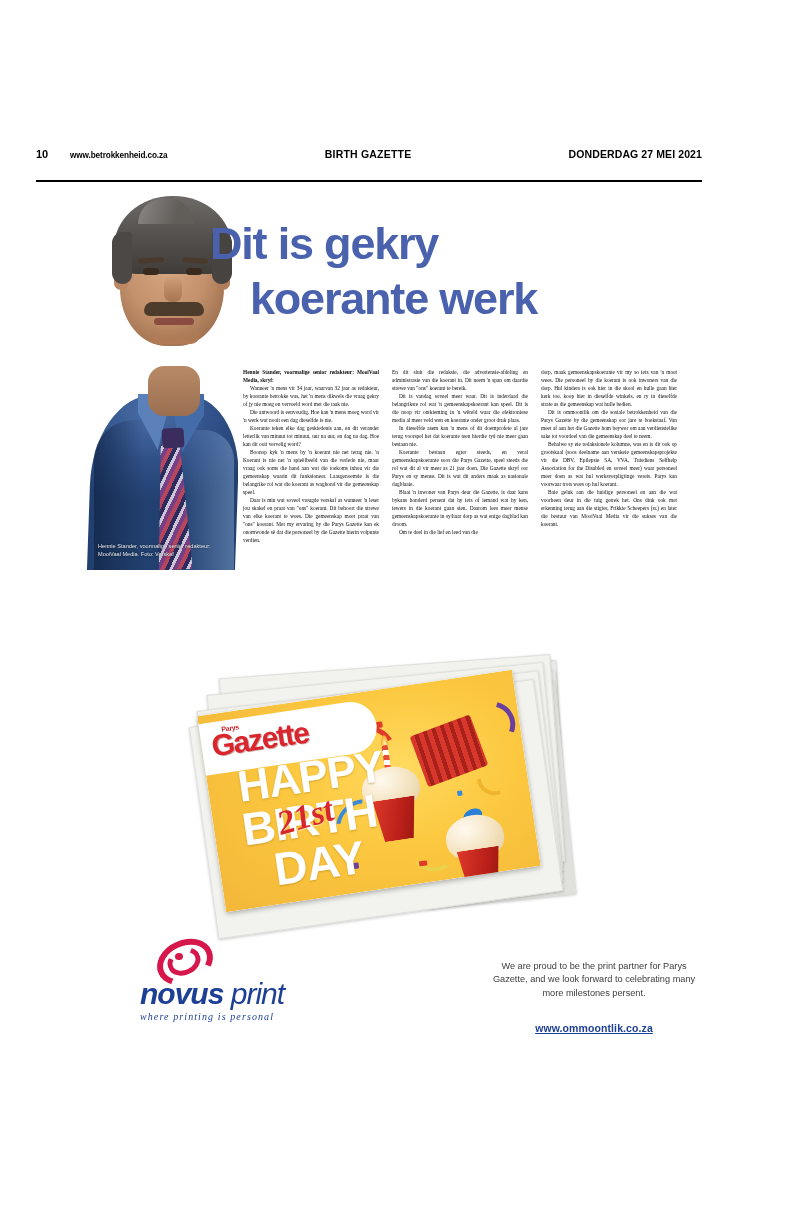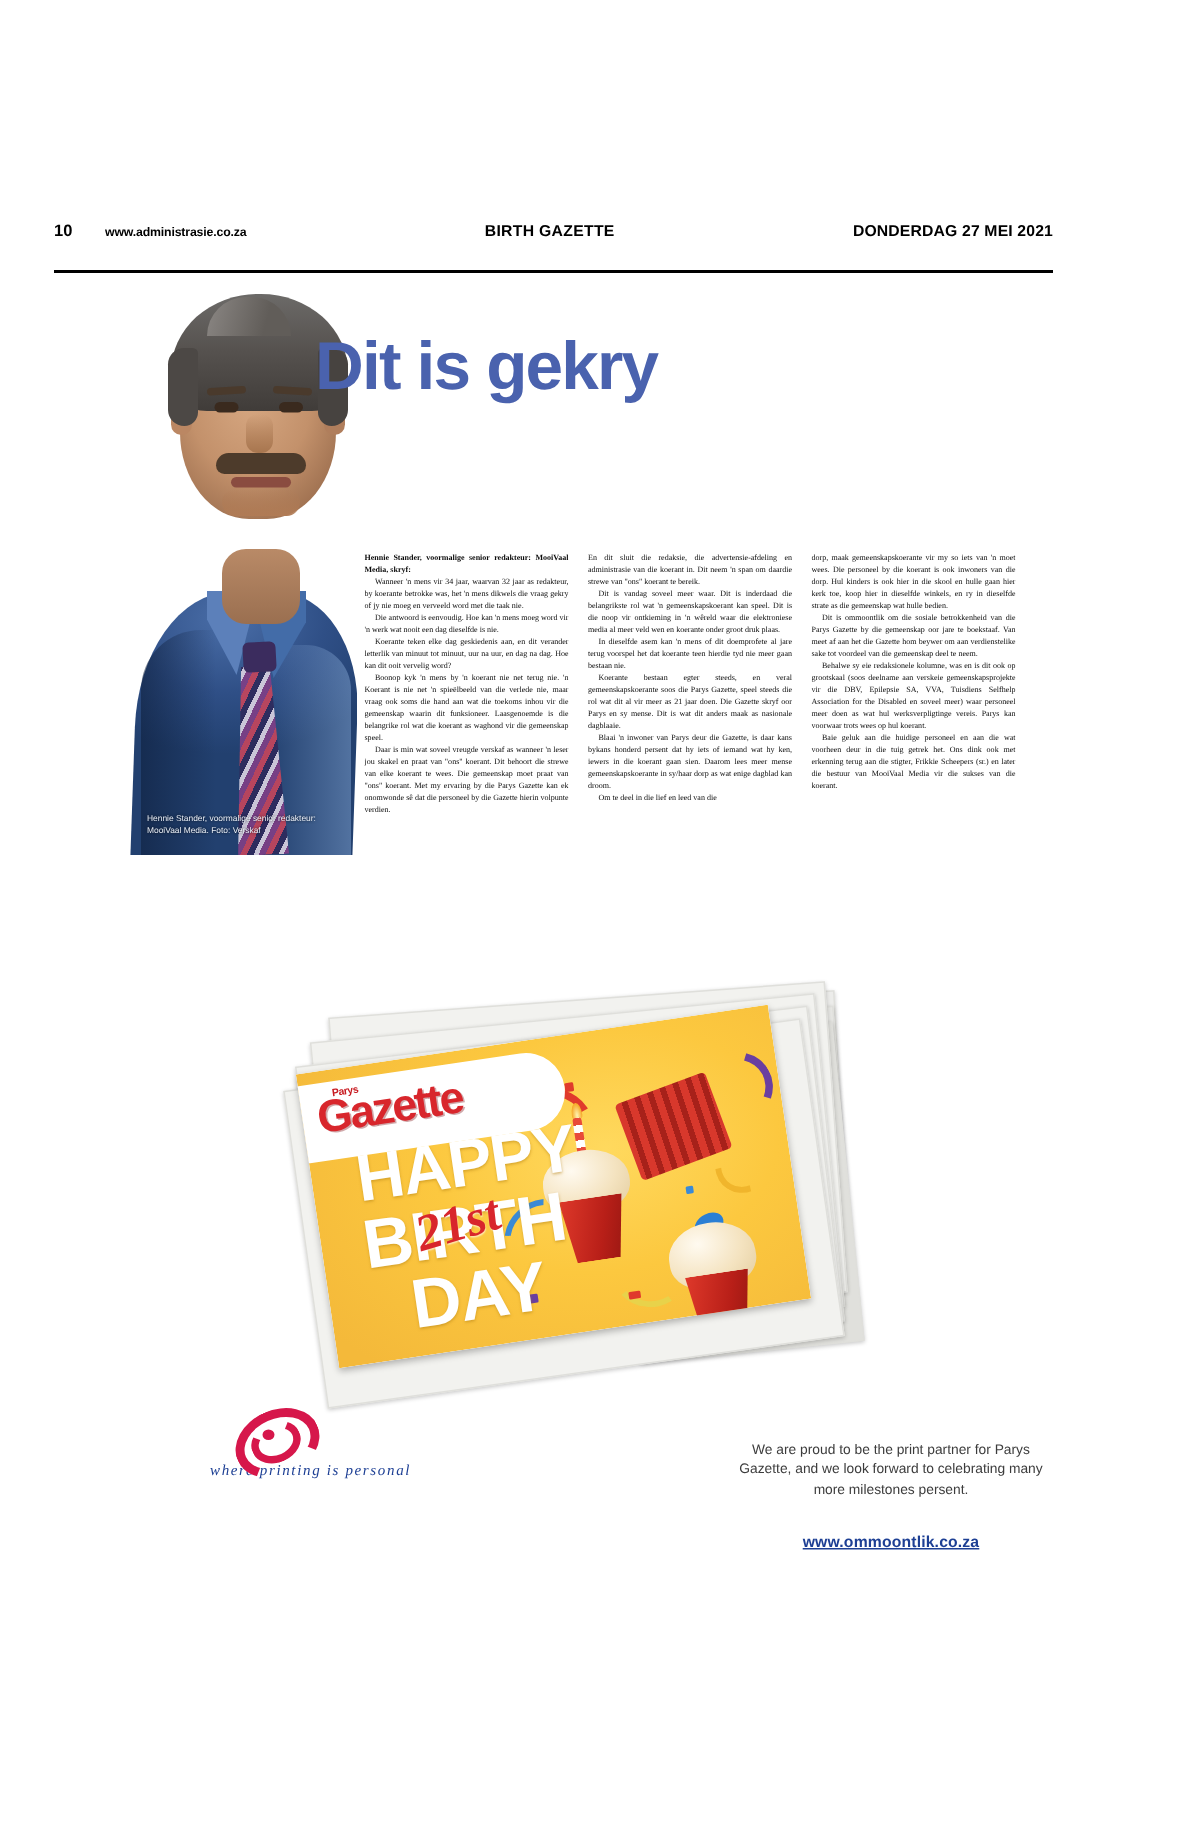--- a/index.html
+++ b/index.html
@@ -484,21 +484,21 @@
     color: #1d3f94;
     letter-spacing: 0.1px;
   }
 </style>
 </head>
 <body>
 
 <div id="folio">
   <div class="folio-row">
     <span class="folio-page-no">10</span>
-    <span class="folio-url">www.administrasie.co.za</span>
+    <span class="folio-url">www.betrokkenheid.co.za</span>
     <span class="folio-title">BIRTH GAZETTE</span>
     <span class="folio-date">DONDERDAG 27 MEI 2021</span>
   </div>
 </div>
 <div id="folio-rule"></div>
 
 <div id="portrait">
   <div class="p-torso"></div>
   <div class="p-shirt-shadow"></div>
   <div class="p-shirt-hi"></div>
@@ -520,20 +520,21 @@
   <div class="p-eye-r"></div>
   <div class="p-nose"></div>
   <div class="p-mous"></div>
   <div class="p-mouth"></div>
   <div class="p-chin"></div>
 </div>
 <div id="portrait-caption">Hennie Stander, voormalige senior redakteur: MooiVaal Media. Foto: Verskaf</div>
 
 <h1 id="headline">
   <span class="hl-line">Dit is gekry</span>
+  <span class="hl-line indent">koerante werk</span>
 </h1>
 
 <div id="article">
 
   <div class="col">
     <p class="byline">Hennie Stander, voormalige senior redakteur: MooiVaal Media, skryf:</p>
     <p>Wanneer 'n mens vir 34 jaar, waarvan 32 jaar as redakteur, by koerante betrokke was, het 'n mens dikwels die vraag gekry of jy nie moeg en verveeld word met die taak nie.</p>
     <p>Die antwoord is eenvoudig. Hoe kan 'n mens moeg word vir 'n werk wat nooit een dag dieselfde is nie.</p>
     <p>Koerante teken elke dag geskiedenis aan, en dit verander letterlik van minuut tot minuut, uur na uur, en dag na dag. Hoe kan dit ooit vervelig word?</p>
     <p>Boonop kyk 'n mens by 'n koerant nie net terug nie. 'n Koerant is nie net 'n spieëlbeeld van die verlede nie, maar vraag ook soms die hand aan wat die toekoms inhou vir die gemeenskap waarin dit funksioneer. Laasgenoemde is die belangrike rol wat die koerant as waghond vir die gemeenskap speel.</p>
@@ -608,19 +609,22 @@
 </div>
 
 <div id="ad">
 
   <div id="novus-logo">
     <div class="nv-mark">
       <div class="ring-o"></div>
       <div class="ring-i"></div>
       <div class="dot"></div>
     </div>
+    <div class="nv-word">
+      <span class="nv-bold">novus</span><span>&nbsp;</span><span class="nv-light">print</span>
+    </div>
     <div class="nv-tag">where printing is personal</div>
   </div>
 
   <div id="ad-copy">We are proud to be the print partner for Parys Gazette, and we look forward to celebrating many more milestones persent.</div>
   <a id="ad-url" href="#">www.ommoontlik.co.za</a>
 
 </div>
 
 </body></html>

